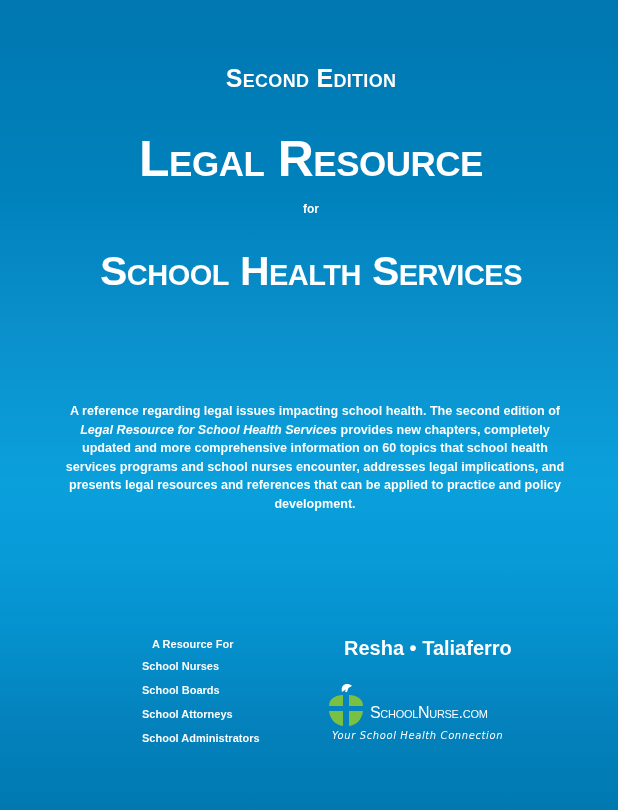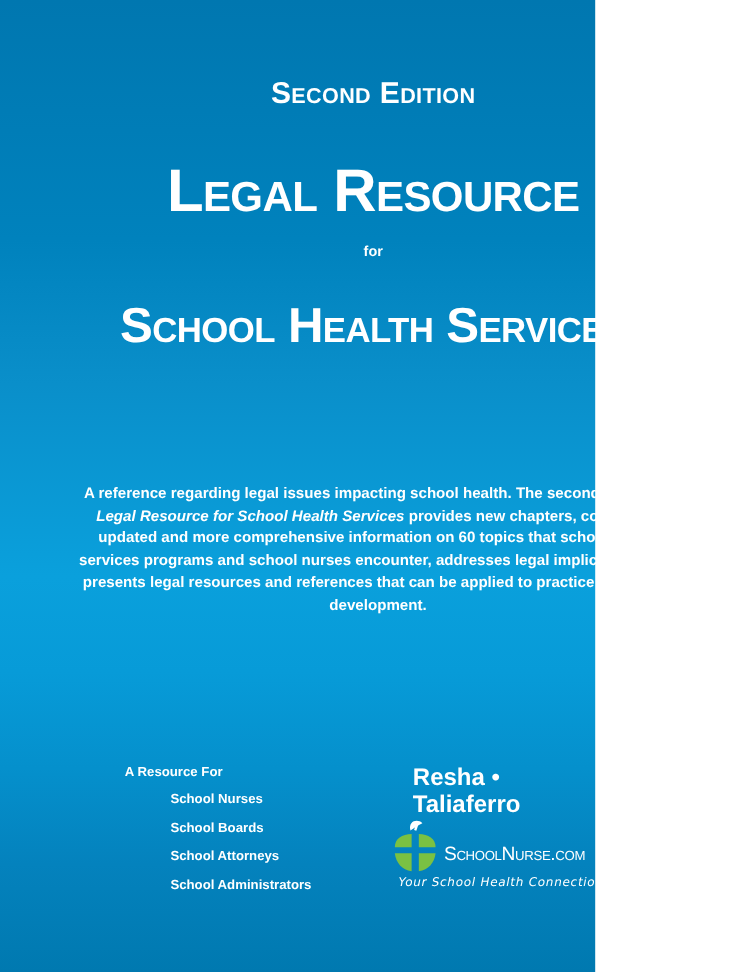--- a/index.html
+++ b/index.html
@@ -2,36 +2,36 @@
 <html><head>
 <meta charset="utf-8">
 <style>
   html, body { margin: 0; padding: 0; }
   body {
     width: 622px; height: 810px; overflow: hidden;
     font-family: "Liberation Sans", "DejaVu Sans", sans-serif;
     color: #ffffff;
   }
   .cover {
-    position: relative; width: 496px; height: 810px;
+    position: relative; width: 618px; height: 810px;
     background: linear-gradient(to bottom,
       #0077b0 0px, #0082bd 200px, #0a8fca 320px,
       #0aa0dc 480px, #079bd8 560px, #0590cc 640px,
       #0482bd 720px, #0079b0 810px);
   }
   .abs { position: absolute; left: 0; width: 622px; text-align: center; }
   .edition { top: 64px; font-size: 25px; font-weight: bold; font-variant: small-caps; letter-spacing: 0.3px; }
   .title1 { top: 130px; font-size: 50px; font-weight: bold; letter-spacing: -0.5px; font-variant: small-caps; }
   .for { top: 202px; font-size: 12px; font-weight: bold; }
   .title2 { top: 248px; font-size: 41px; font-weight: bold; letter-spacing: -0.5px; font-variant: small-caps; }
   .desc { top: 402px; left: 60px; width: 510px; font-size: 12.6px; font-weight: bold; line-height: 18.6px; }
   .desc em { font-style: italic; }
 
   .audience { position: absolute; left: 104px; top: 638px; font-size: 11px; font-weight: bold; }
-  .audience .head { margin-bottom: 10px; }
+  .audience .head { margin-bottom: 10px; margin-left: 48px; }
   .audience .item { margin-left: 38px; height: 24px; }
 
   .authors { position: absolute; left: 344px; top: 637px; font-size: 20px; font-weight: bold; }
 
   .logo { position: absolute; left: 326px; top: 682px; width: 240px; height: 70px; }
   .logo svg { position: absolute; left: 0; top: 0; }
   .brand { position: absolute; left: 44px; top: 22px; font-size: 16px; font-weight: normal; font-variant: small-caps; letter-spacing: -0.3px; }
   .tagline { position: absolute; left: 6px; top: 48px; font-size: 10px; font-style: italic; font-family: "DejaVu Sans", sans-serif; letter-spacing: 0.6px; white-space: nowrap; }
 </style>
 </head>

